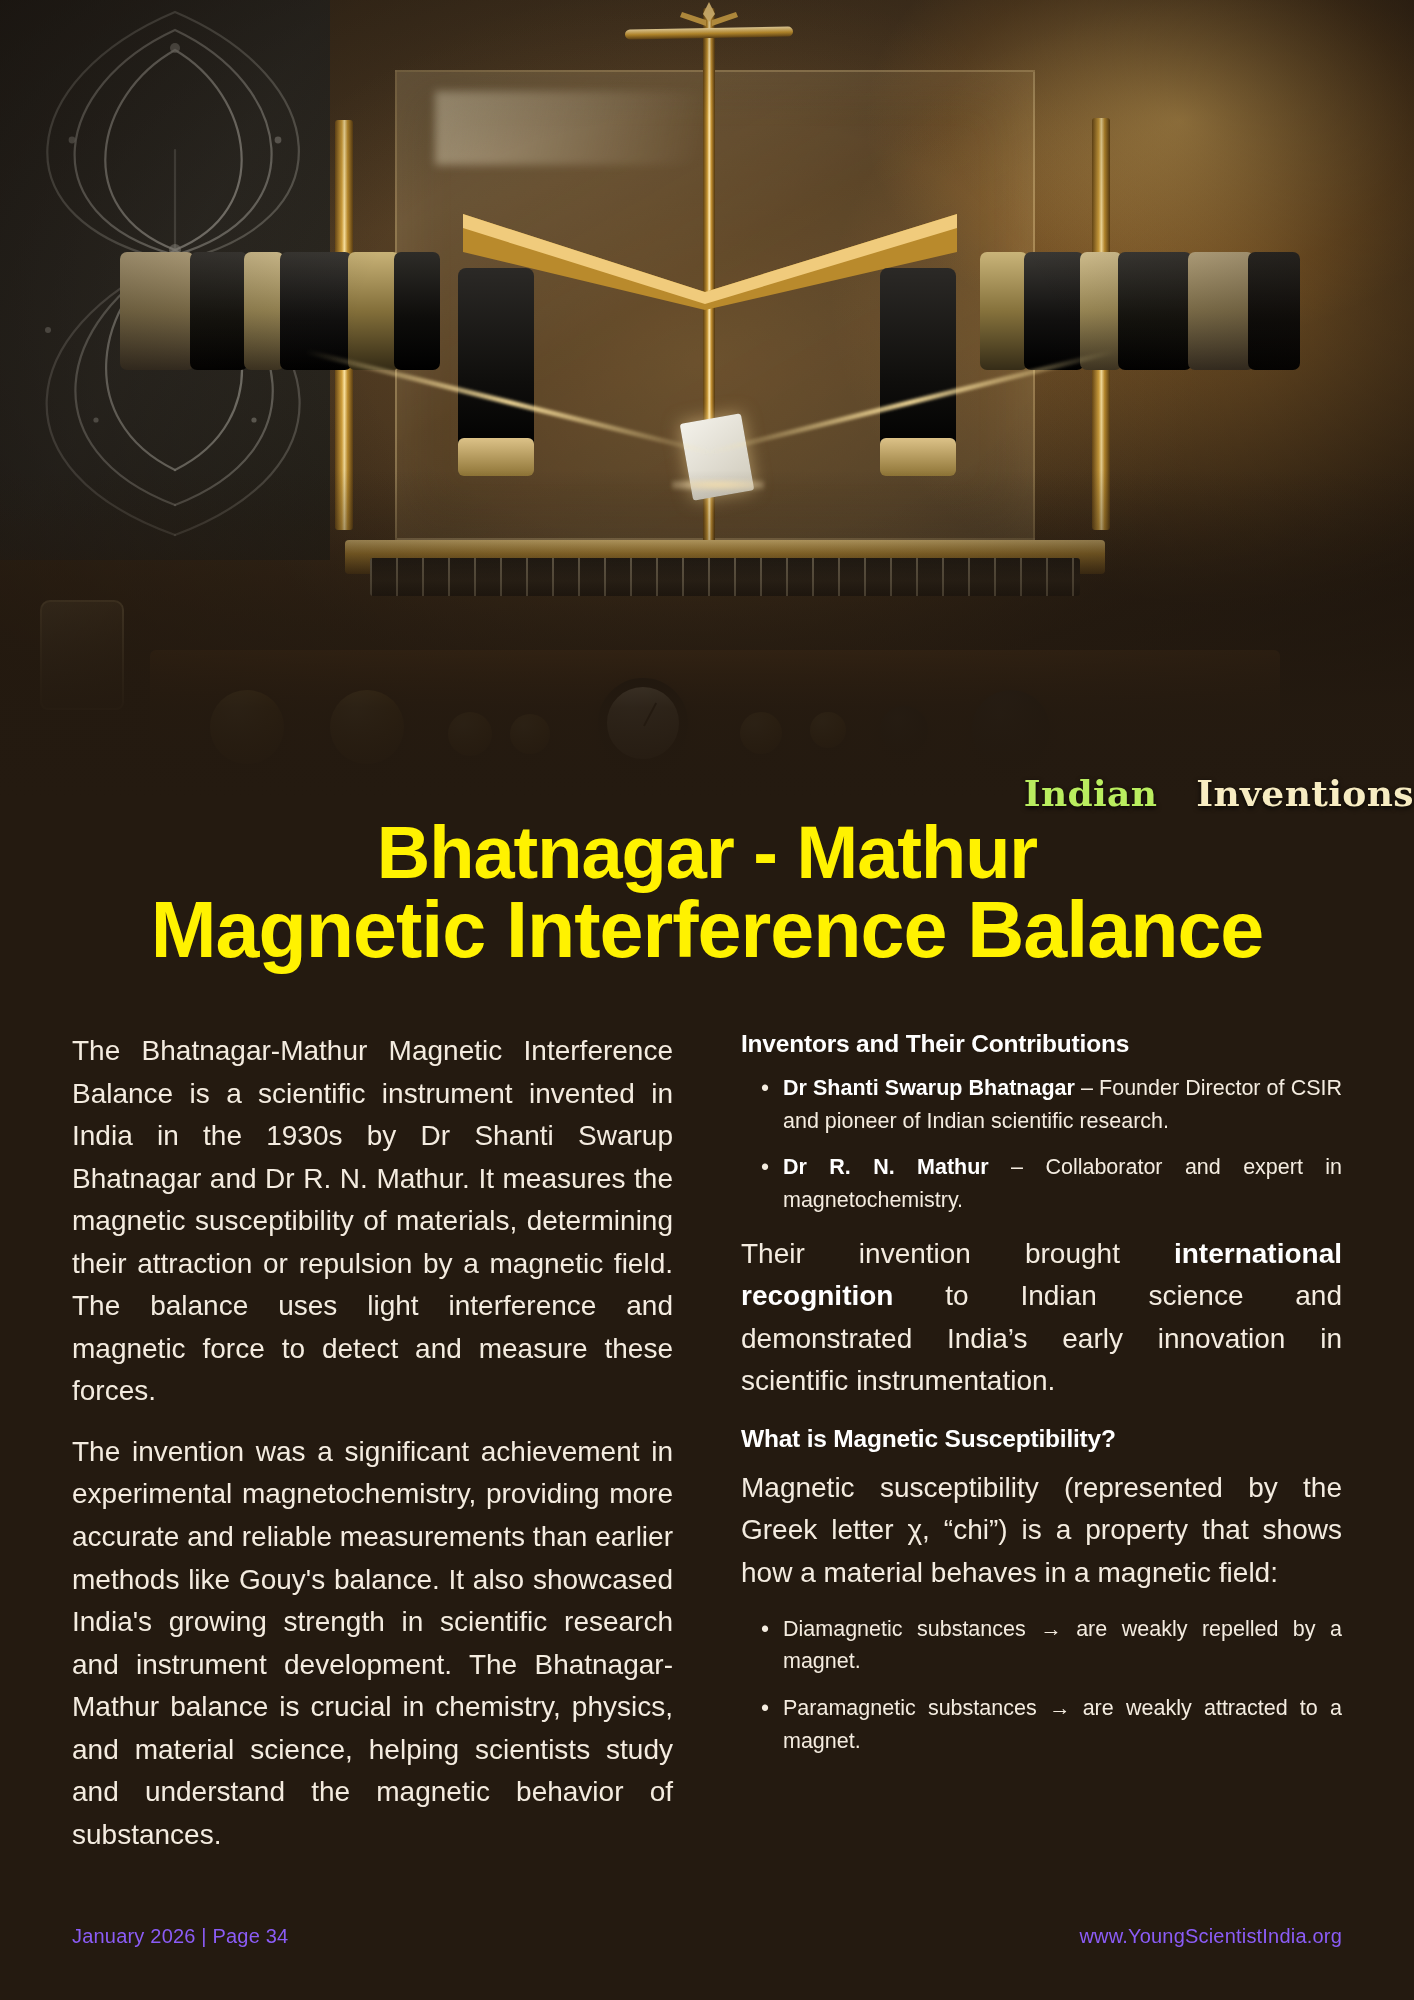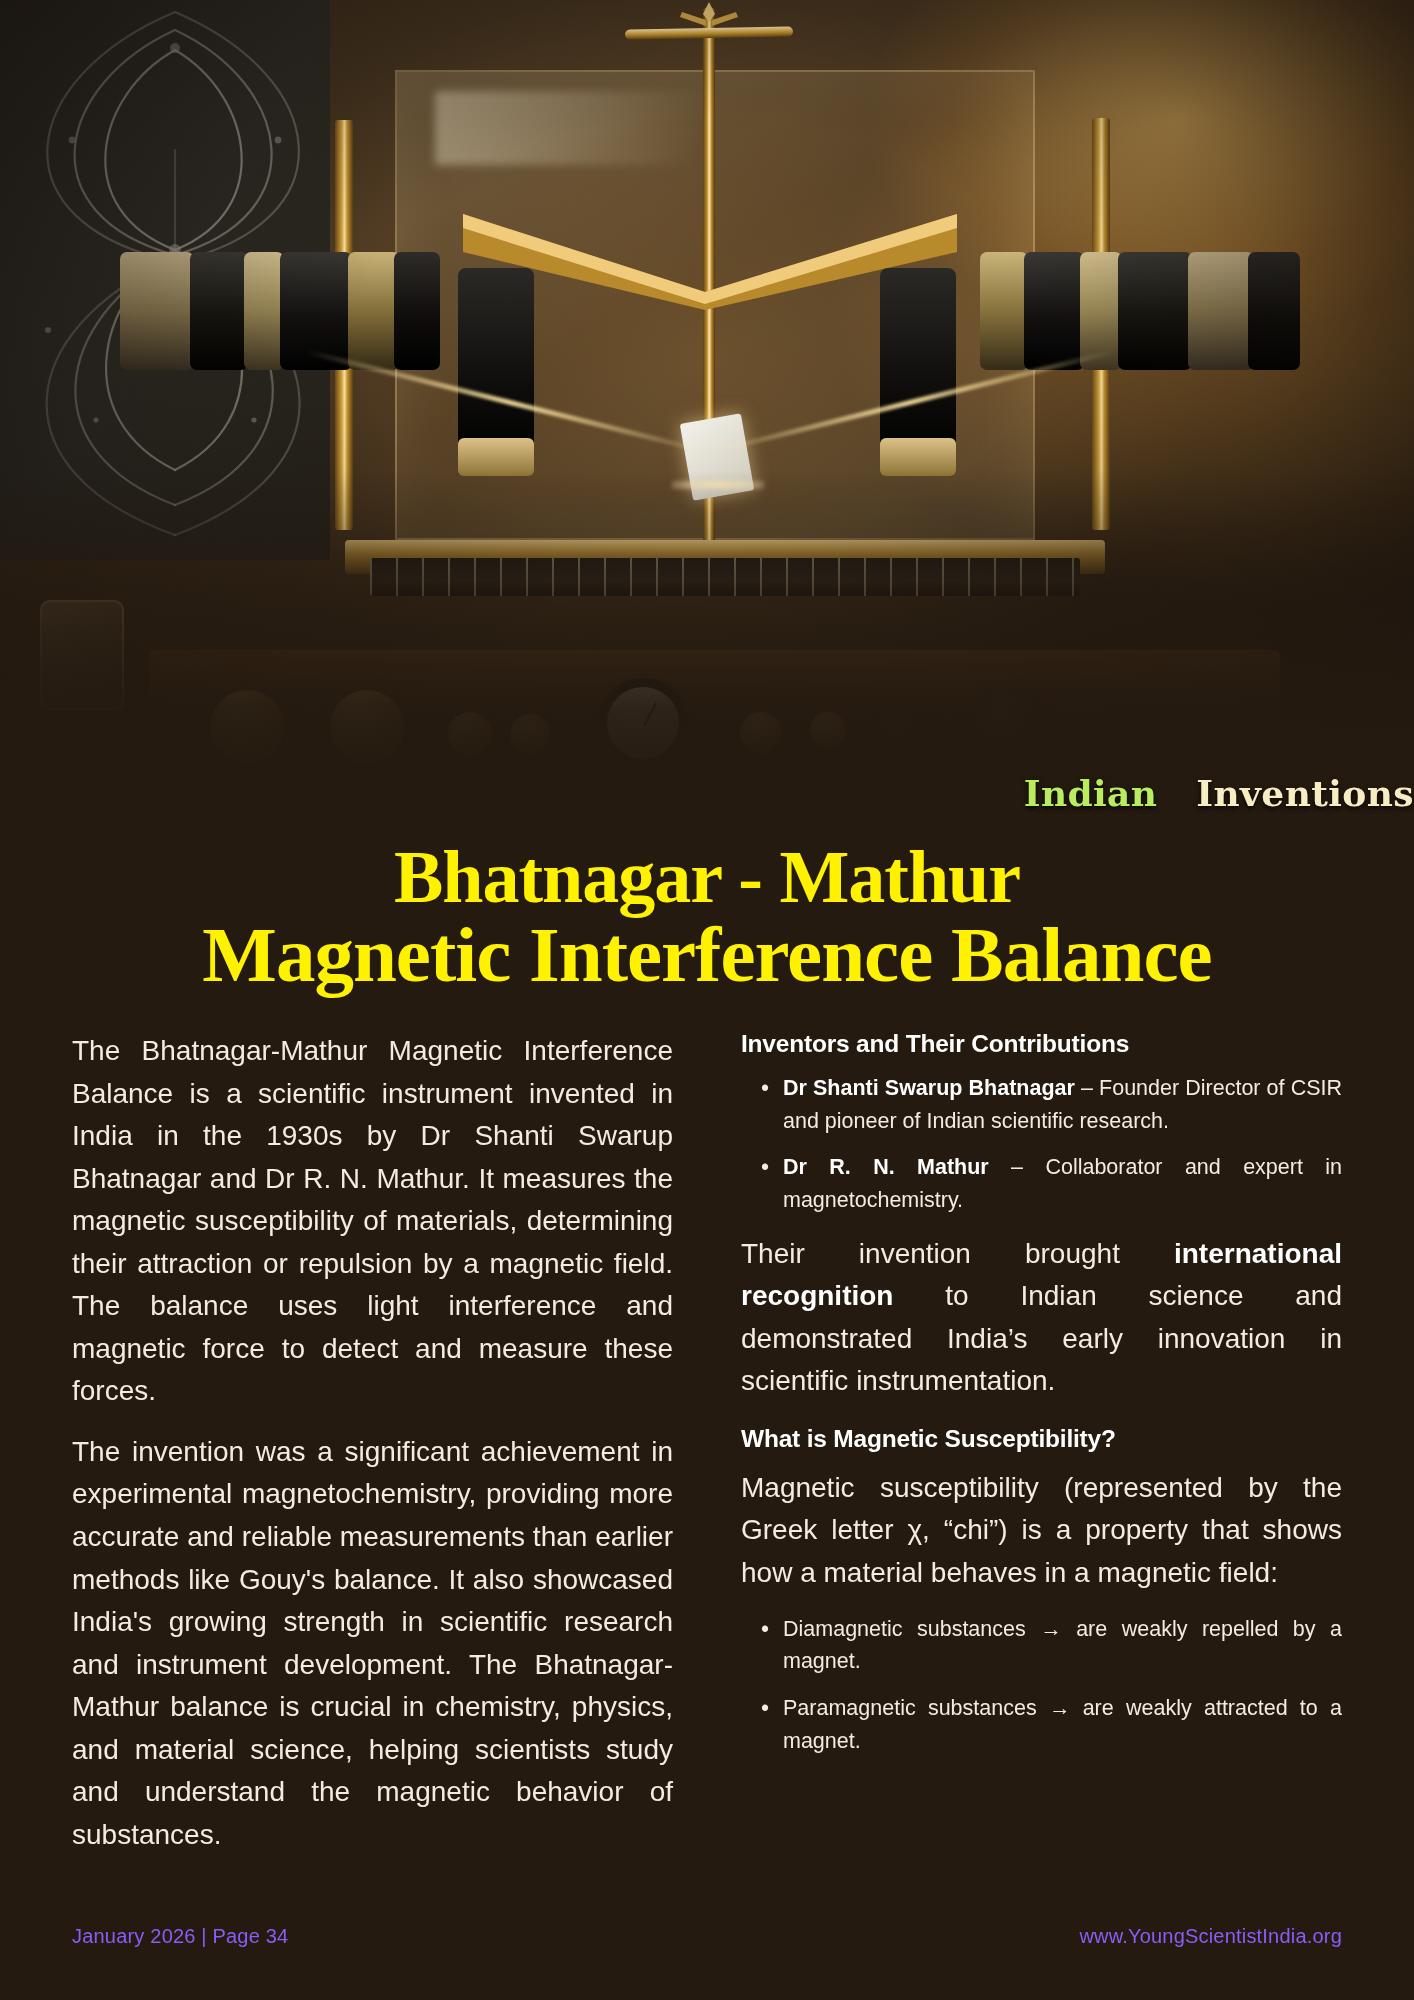--- a/index.html
+++ b/index.html
@@ -150,24 +150,24 @@
     font-size:36px;
     letter-spacing:.4px;
     text-shadow:0 2px 5px rgba(0,0,0,.85);
     white-space:nowrap;
   }
   .kicker .k1 { color:#b9ed5f; }
   .kicker .k2 { color:#f7ecc2; }
 
   
   .title {
-    position:absolute; left:40px; top:840px; width:1334px;
+    position:absolute; left:40px; top:815px; width:1334px;
     text-align:center;
     color:#fff200;
-    font-family:Liberation Serif, serif;
+    font-family:Liberation Sans, sans-serif;
     font-weight:bold;
     font-size:74px;
     line-height:1.02;
     letter-spacing:-1px;
   }
   .title .tl { display:block; white-space:nowrap; }
   .title .tl2 { font-size:79px; }
 
   
   .cols {

